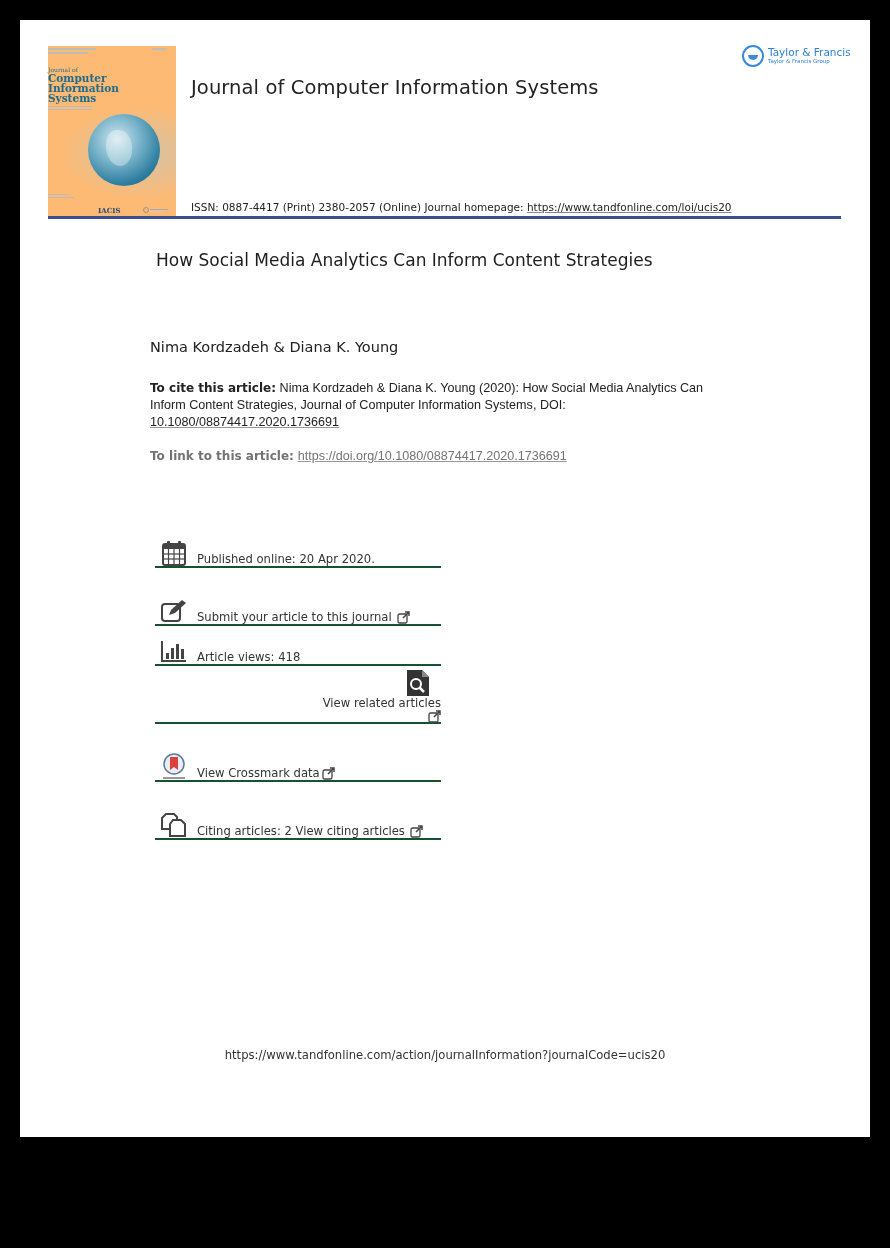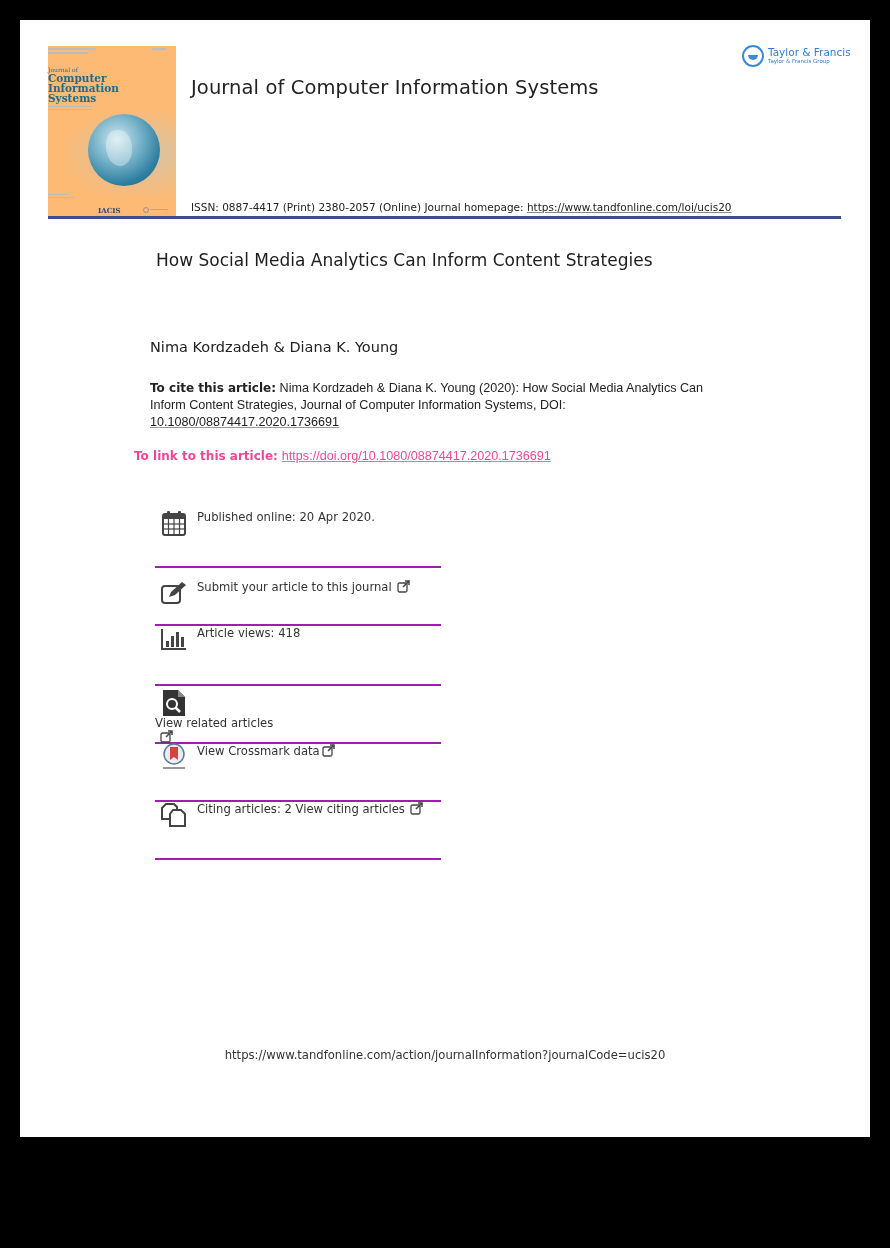--- a/index.html
+++ b/index.html
@@ -30,26 +30,26 @@
     .issn { position: absolute; left: 171px; top: 181px; font-size: 10.5px; color: #222; }
     .issn .url { text-decoration: underline; text-decoration-color: #888; }
     .rule { position: absolute; left: 28px; top: 196px; width: 793px; height: 3px; background: #3b4f8c; }
 
     .art-title { position: absolute; left: 136px; top: 226px; width: 600px; font-size: 17px; line-height: 29px; color: #1d1d1d; }
     .authors { position: absolute; left: 130px; top: 319px; font-size: 14.5px; color: #222; }
 
     .cite { position: absolute; left: 130px; top: 360px; width: 560px; font-family: "Liberation Sans", sans-serif; font-size: 12.6px; line-height: 17px; color: #222; }
     .cite b { font-family: "DejaVu Sans", sans-serif; font-weight: bold; font-size: 12px; }
     .cite .doi { text-decoration: underline; text-decoration-color: #999; }
-    .linkline { position: absolute; left: 114px; top: 428px; font-size: 12.6px; color: #ec4899; }
+    .linkline { position: absolute; left: 130px; top: 428px; font-size: 12.6px; color: #737373; }
     .linkline b { font-weight: bold; font-size: 12px; }
     .linkline .url { font-family: "Liberation Sans", sans-serif; text-decoration: underline; text-decoration-color: #999; margin-left: 4px; }
 
     .meta-list { position: absolute; left: 135px; top: 490px; width: 286px; }
-    .meta-item { position: relative; display: flex; align-items: flex-start; border-bottom: 2px solid #a21caf; }
+    .meta-item { position: relative; display: flex; align-items: flex-end; border-bottom: 2px solid #14532d; }
     .meta-item .ico { width: 26px; height: 26px; margin-left: 6px; margin-right: 10px; display: flex; align-items: center; justify-content: center; }
     .meta-item .lbl { font-size: 11.6px; color: #333; }
     .meta-item .ext { margin-left: 5px; width: 13px; height: 13px; display: inline-flex; }
 
     .footer { position: absolute; left: 0; top: 1027px; width: 850px; text-align: center; font-size: 11.6px; line-height: 16px; color: #333; }
   </style>
 </head>
 <body>
 
 <div class="page">
@@ -133,21 +133,21 @@
       </span>
       <span class="lbl">Submit your article to this journal</span>
       <span class="ext">
         <svg viewBox="0 0 13 13" width="13" height="13">
             <rect x="1" y="3" width="9" height="9" rx="1.5" fill="none" stroke="#444" stroke-width="1.3"></rect>
             <path d="M6 7 L12 1 M8 1 H12 V5" fill="none" stroke="#444" stroke-width="1.5"></path>
           </svg>
       </span>
     </div>
 
-    <div class="meta-item" style="height:60px;">
+    <div class="meta-item" style="height:40px;">
       <span class="ico">
         <svg width="26" height="22" viewBox="0 0 26 22">
           <path d="M1 1 V21 H25" fill="none" stroke="#444" stroke-width="2"></path>
           <rect x="5" y="13" width="3" height="6" fill="#444"></rect>
           <rect x="10" y="8" width="3" height="11" fill="#444"></rect>
           <rect x="15" y="4" width="3" height="15" fill="#444"></rect>
           <rect x="20" y="9" width="3" height="10" fill="#444"></rect>
         </svg>
       </span>
       <span class="lbl">Article views: 418</span>

